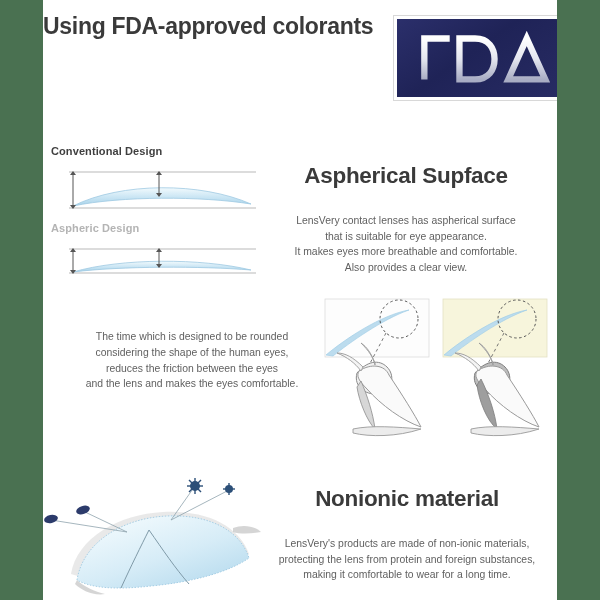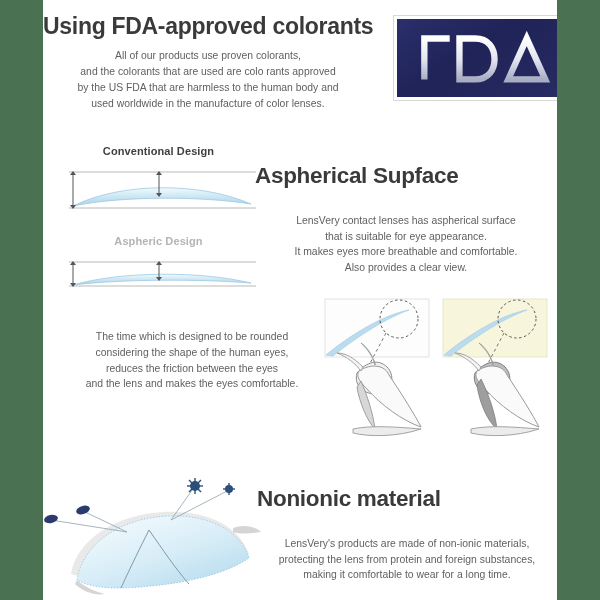--- a/index.html
+++ b/index.html
@@ -18,28 +18,28 @@
   .canvas{position:absolute;left:43px;top:0;width:514px;height:600px;background:#fff;overflow:hidden;}
 
   
   .h1{
     font-size:23px;font-weight:700;color:#3a3a3a;
     letter-spacing:-.3px;text-align:center;line-height:1.1;
     white-space:nowrap;
   }
   .h2{
     font-size:22.5px;font-weight:700;color:#3a3a3a;
-    letter-spacing:-.3px;text-align:left;line-height:1.1;
+    letter-spacing:-.3px;text-align:center;line-height:1.1;
     white-space:nowrap;
   }
   .body{
     font-size:10.4px;color:#5f5f5f;text-align:center;line-height:1.52;
   }
   .caption{
-    font-size:11px;font-weight:700;letter-spacing:.1px;text-align:center;
+    font-size:11px;font-weight:700;letter-spacing:.1px;
   }
   .caption.dark{color:#3f3f3f;}
   .caption.light{color:#b4b4b4;}
 
   .abs{position:absolute;}
 
   
   .fda{
     position:absolute;left:351px;top:16px;width:166px;height:84px;
     background:linear-gradient(145deg,#2b2f6b 0%,#1f2357 45%,#272b63 100%);
@@ -56,24 +56,20 @@
 
 <div id="stage">
 
   <div class="bar left"></div>
   <div class="bar right"></div>
 
   <div class="canvas">
 
     <div class="abs" style="left:0;top:14px;width:330px;">
       <div class="h1">Using FDA-approved colorants</div>
-      <div class="body" style="margin-top:9px;white-space:pre-line;">All of our products use proven colorants,
-and the colorants that are used are colo rants approved
-by the US FDA that are harmless to the human body and
-used worldwide in the manufacture of color lenses.</div>
     </div>
 
     <div class="fda">
       <svg viewBox="0 0 160 80" width="160" height="78" style="display:block">
         <defs>
           <linearGradient id="silv" x1="0" y1="0" x2="0" y2="1">
             <stop offset="0" stop-color="#ffffff"></stop>
             <stop offset="0.5" stop-color="#e4e6ef"></stop>
             <stop offset="1" stop-color="#a9adc4"></stop>
           </linearGradient>
@@ -109,21 +105,21 @@
         <g stroke="#555" stroke-width="1">
           <line x1="22" y1="9" x2="22" y2="45"></line>
           <path d="M19 12 L22 8 L25 12" fill="#555" stroke="none"></path>
           <path d="M19 42 L22 46 L25 42" fill="#555" stroke="none"></path>
           <line x1="108" y1="9" x2="108" y2="33"></line>
           <path d="M105 12 L108 8 L111 12" fill="#555" stroke="none"></path>
           <path d="M105 30 L108 34 L111 30" fill="#555" stroke="none"></path>
         </g>
       </svg>
 
-      <div class="caption light" style="margin-top:14px">Aspheric Design</div>
+      <div class="caption light" style="margin-top:1px">Aspheric Design</div>
 
       <svg width="215" height="50" viewBox="0 0 215 50" style="display:block;margin-top:6px">
         <line x1="18" y1="9" x2="205" y2="9" stroke="#b9b9b9" stroke-width="1"></line>
         <line x1="18" y1="33" x2="205" y2="33" stroke="#b9b9b9" stroke-width="1"></line>
         <path d="M22 32 C70 18 150 18 200 30 C150 26 70 26 22 32 Z" fill="url(#lensA)" stroke="#9ec9e2" stroke-width="0.8"></path>
         <g stroke="#555" stroke-width="1">
           <line x1="22" y1="9" x2="22" y2="33"></line>
           <path d="M19 12 L22 8 L25 12" fill="#555" stroke="none"></path>
           <path d="M19 30 L22 34 L25 30" fill="#555" stroke="none"></path>
           <line x1="108" y1="9" x2="108" y2="27"></line>

